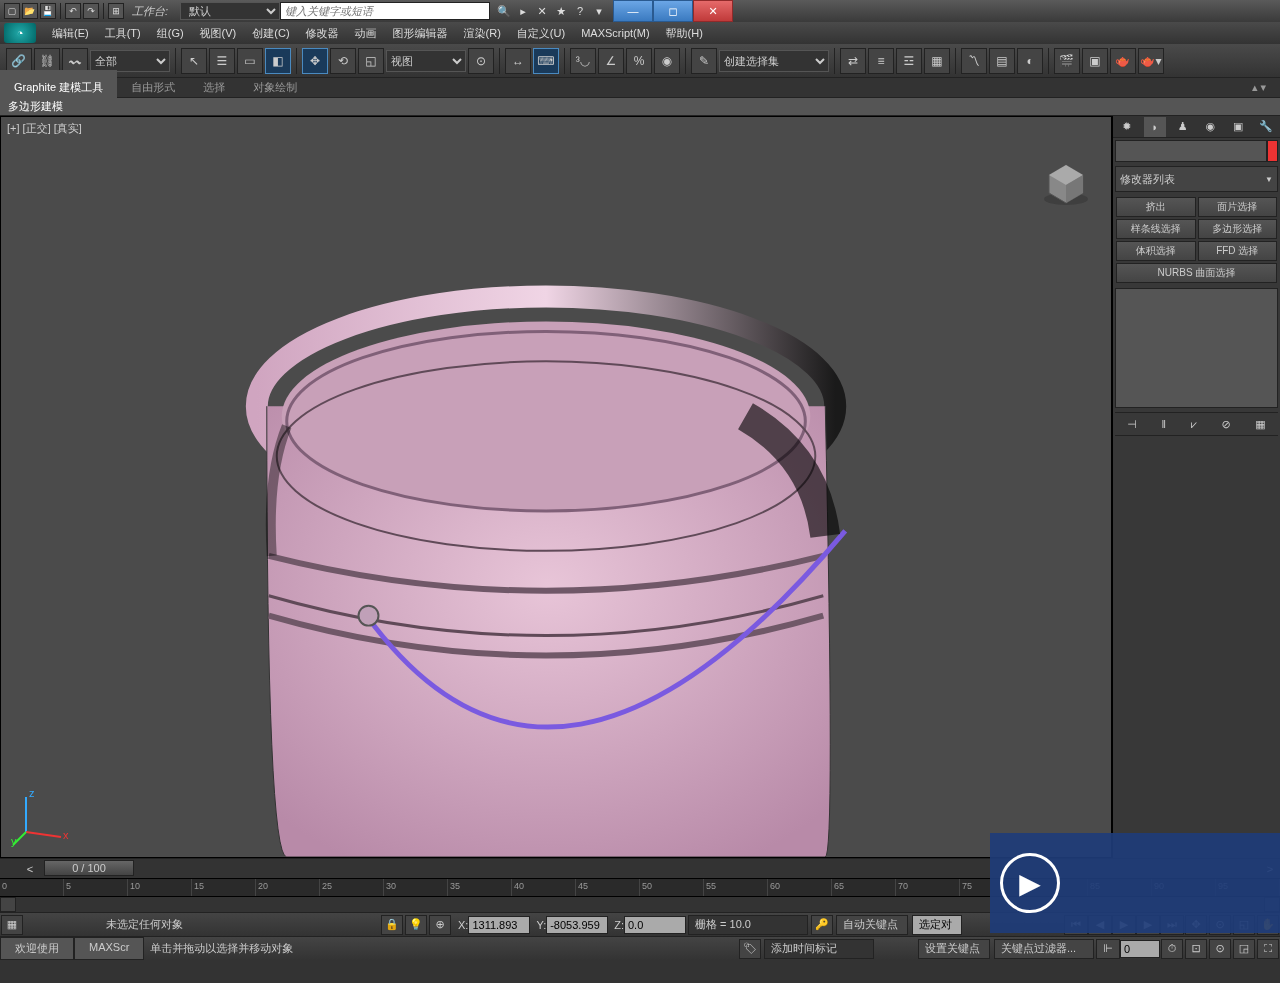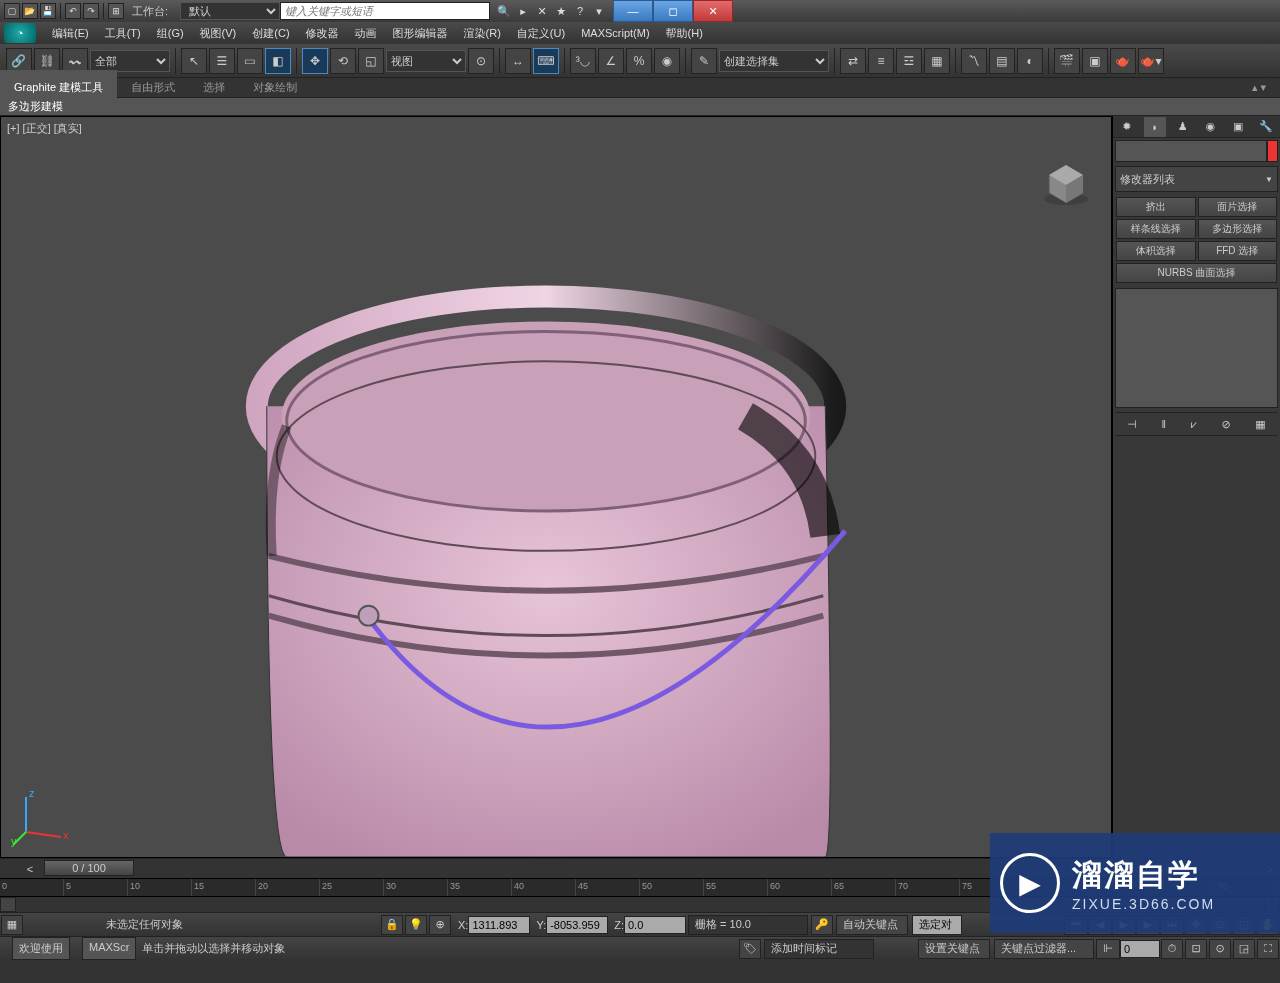--- a/index.html
+++ b/index.html
@@ -3,21 +3,21 @@
 <meta charset="utf-8">
 <style>
 * { margin: 0; padding: 0; box-sizing: border-box; font-family: "Microsoft YaHei", Arial, sans-serif; font-size: 11px; user-select: none; }
 body { width: 1280px; height: 983px; background: #333; color: #ccc; overflow: hidden; position: relative; }
 
 
 .title-bar { height: 22px; background: linear-gradient(#5a5a5a,#3a3a3a); display: flex; align-items: center; }
 .tb-icons { display: flex; gap: 2px; padding: 0 4px; }
 .tb-icon { width: 16px; height: 16px; background: #555; border: 1px solid #222; display:flex;align-items:center;justify-content:center;font-size:9px;color:#ddd; }
 .tb-sep { width:1px; height:16px; background:#222; margin:0 2px; }
-.tb-label { color:#ccc; margin:0 4px; }
+.tb-label { color:#ccc; margin:0 4px;font-style:italic; }
 .tb-select { background:#333; color:#ccc; border:1px solid #555; height:18px; padding:0 4px; width:100px;margin-left:8px; }
 .tb-title { flex:1; text-align:center; color:#ddd; }
 .tb-title .fn { color:#fff; }
 .tb-search { width:210px; height:18px; background:#fff; color:#999; font-style:italic; border:1px solid #222; padding:0 4px; }
 .tb-right-icons { display:flex; gap:3px; padding:0 6px; }
 .tb-right-icons span { width:16px; height:16px; display:flex;align-items:center;justify-content:center; color:#ddd; }
 .win-controls { display:flex; }
 .win-btn { width:40px; height:22px; display:flex;align-items:center;justify-content:center; }
 .win-min,.win-max { background:linear-gradient(#6ba6e6,#3a7ac0); color:#fff; border:1px solid #2a5a90; }
 .win-close { background:linear-gradient(#e66a6a,#c03a3a); color:#fff; border:1px solid #902a2a; }
@@ -78,21 +78,21 @@
 
 .status1 { height:24px; background:linear-gradient(#444,#333); border-top:1px solid #222; display:flex; align-items:center; }
 .status2 { height:24px; background:linear-gradient(#444,#333); border-top:1px solid #222; display:flex; align-items:center; }
 .status-box { height:20px; background:#333; border:1px solid #222; color:#ccc; padding:0 6px; display:flex; align-items:center; margin:0 2px; }
 .coord-label { color:#ccc; margin-left:6px; }
 .coord-input { width:62px; height:18px; background:#aaa; border:1px solid #222; color:#000; padding:0 3px; }
 .status-btn { width:22px; height:20px; background:#444; border:1px solid #222; display:flex;align-items:center;justify-content:center; color:#ccc; margin:0 1px; }
 .play-btn { width:24px; height:20px; background:#444; border:1px solid #222; display:flex;align-items:center;justify-content:center; }
 .status-text { flex:1; padding:0 6px; color:#ccc; }
 .welcome-tabs { display:flex; }
-.wtab { padding:3px 6px; background:#555; border:1px solid #222; color:#ccc;margin-left:12px; }
+.wtab { padding:3px 14px; background:#555; border:1px solid #222; color:#ccc; }
 
 
 .watermark { position:absolute; right:0; bottom:50px; width:290px; height:100px; background:rgba(30,60,120,0.92); display:flex; align-items:center; padding:10px; }
 .wm-logo { width:60px; height:60px; border:3px solid #fff; border-radius:50%; display:flex;align-items:center;justify-content:center; color:#fff; font-size:28px; margin-right:12px; }
 .wm-text { color:#fff; }
 .wm-text .big { font-size:30px; font-weight:bold; letter-spacing:2px; }
 .wm-text .small { font-size:14px; letter-spacing:2px; color:#cde; }
 
 
 .hscroll { height:16px; background:#2a2a2a; border-top:1px solid #000; display:flex; }
@@ -407,17 +407,13 @@
   <input class="coord-input" style="width: 40px;" value="0">
   <div class="status-btn">⏱</div>
   <div class="status-btn">⊡</div>
   <div class="status-btn">⊙</div>
   <div class="status-btn">◲</div>
   <div class="status-btn">⛶</div>
 </div>
 
 <div class="watermark">
   <div class="wm-logo">▶</div>
-  <div class="wm-text">
-    <div class="big">溜溜自学</div>
-    <div class="small">ZIXUE.3D66.COM</div>
-  </div>
 </div>
 
 </body></html>

